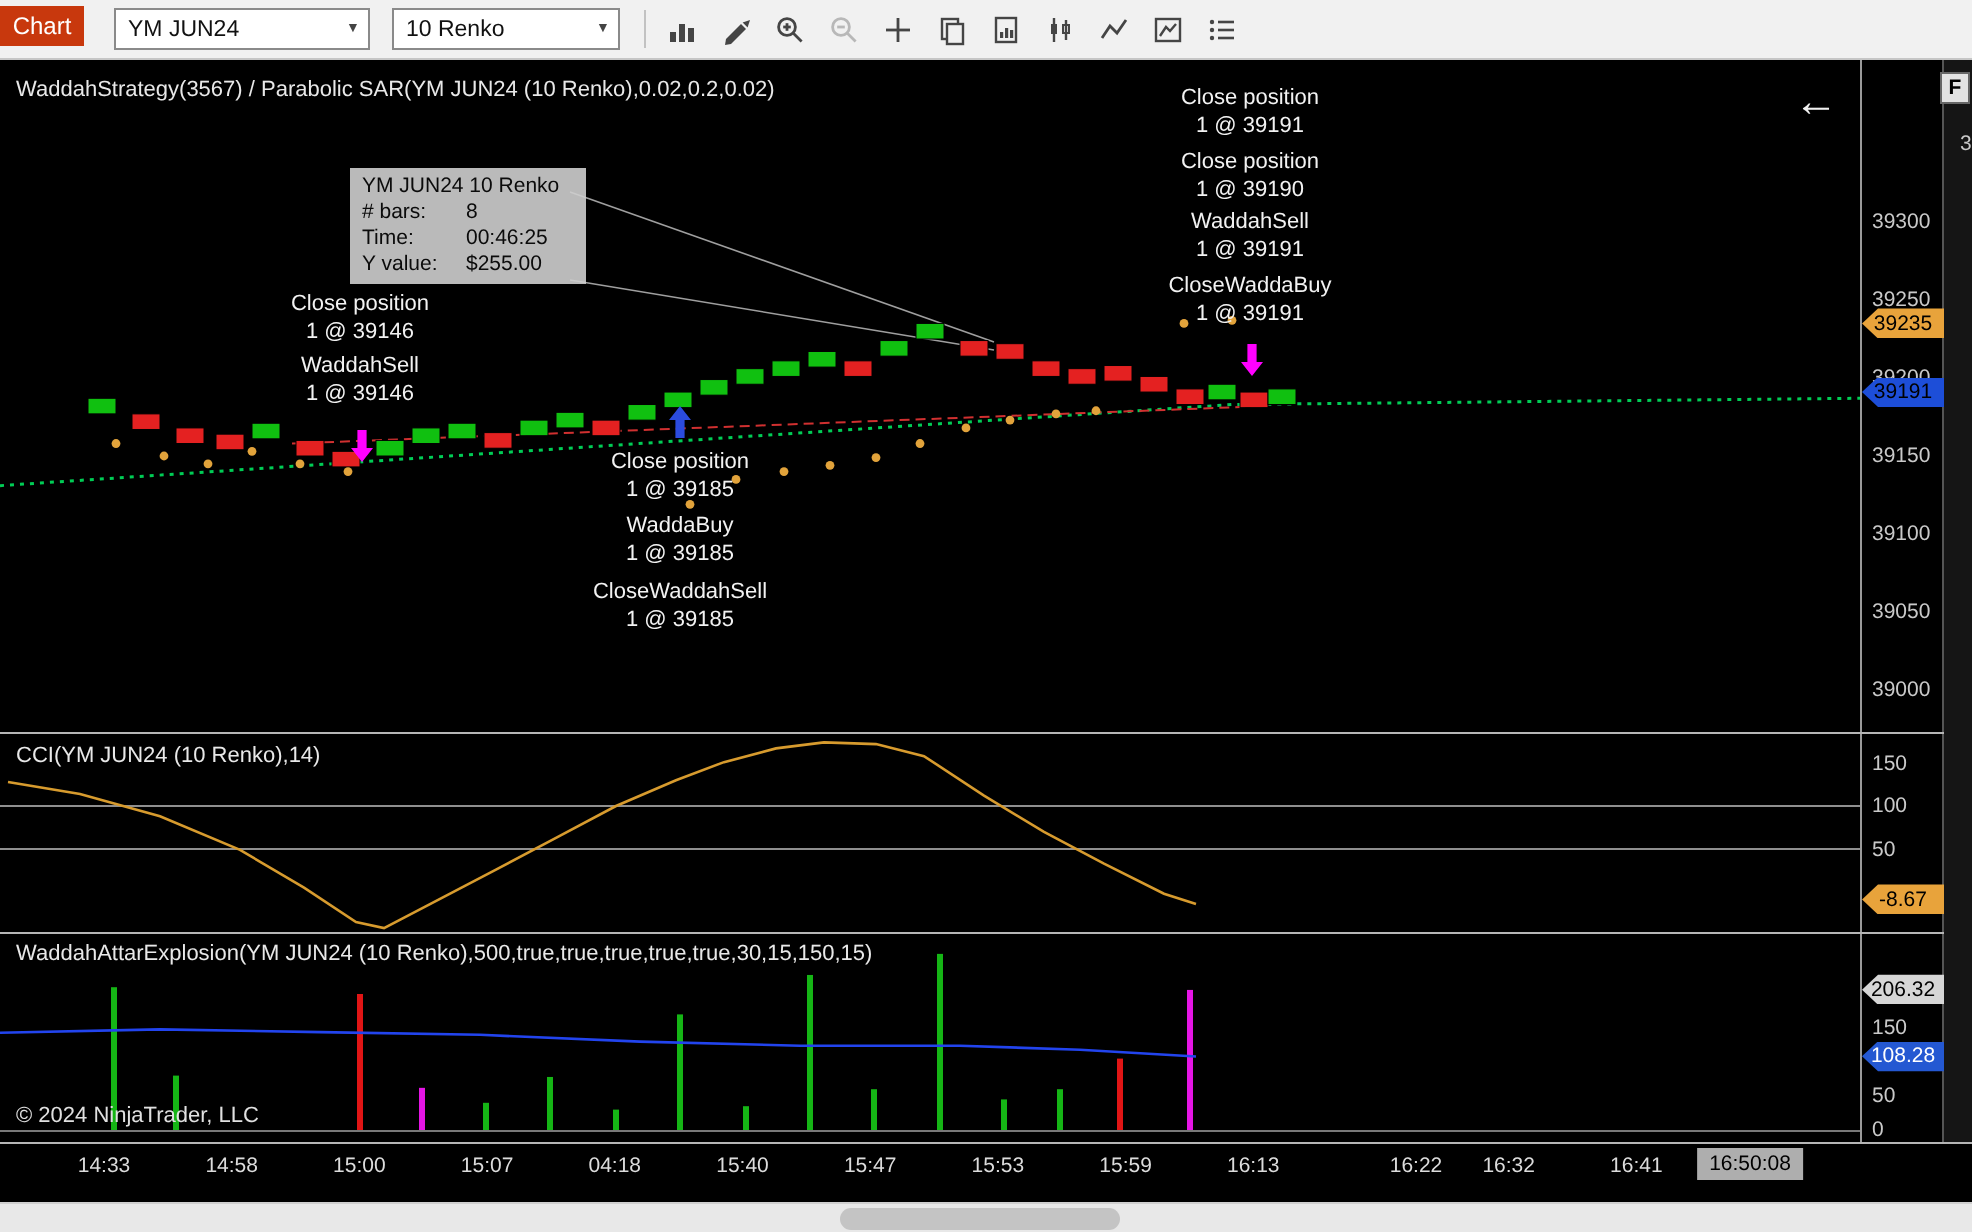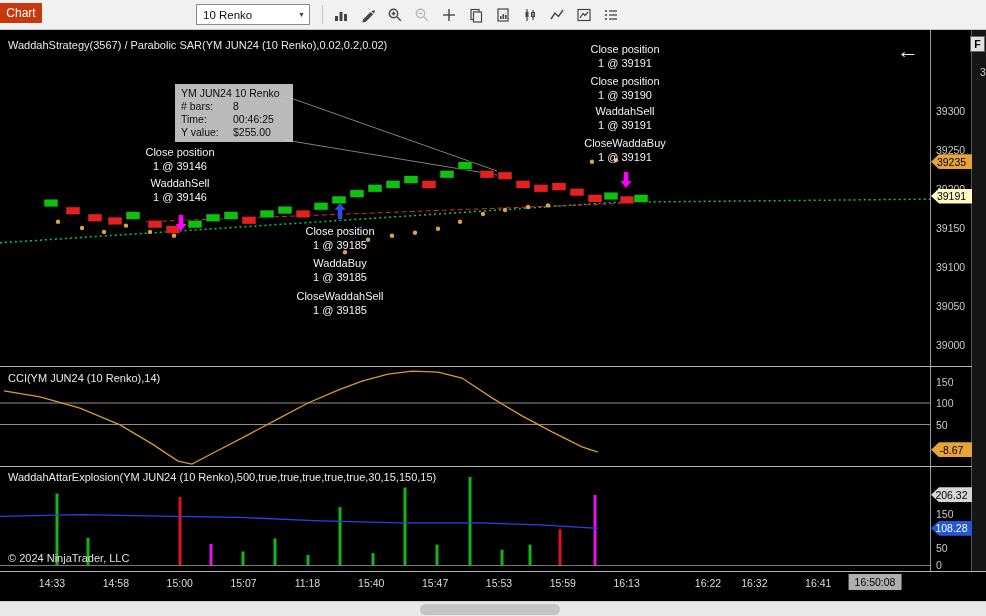--- a/index.html
+++ b/index.html
@@ -144,20 +144,24 @@
         </div>
         <div class="tt-row">
           <span class="k">Y value:</span>
           <span>$255.00</span>
         </div>
       </div>
   </div>
 
   <div class="toolbar">
     <div class="tab-chart">Chart</div>
+    <div class="combo" id="combo-instrument">
+      <span>YM JUN24</span>
+      <span class="arrow">▼</span>
+    </div>
     <div class="combo" id="combo-period">
       <span>10 Renko</span>
       <span class="arrow">▼</span>
     </div>
     <div class="sep"></div>
     <div class="tools">
       <span class="tool">
           <svg width="16" height="16">
             <g fill="#454545">
               <rect x="2" y="9" width="3" height="5"></rect>
@@ -258,21 +262,21 @@
     <div class="ax" style="top: 261px;">39100</div>
     <div class="ax" style="top: 300px;">39050</div>
     <div class="ax" style="top: 339px;">39000</div>
     <div class="ax" style="top: 375.5px;">150</div>
     <div class="ax" style="top: 397px;">100</div>
     <div class="ax" style="top: 418.5px;">50</div>
     <div class="ax" style="top: 508px;">150</div>
     <div class="ax" style="top: 542px;">50</div>
     <div class="ax" style="top: 559px;">0</div>
     <div class="badge" style="top: 154.2px; background: rgb(232, 163, 59); color: rgb(0, 0, 0);">39235</div>
-    <div class="badge" style="top: 188.52px; background: #fef9c3; color: rgb(0, 0, 0);">39191</div>
+    <div class="badge" style="top: 188.52px; background: #1d4ed8; color: rgb(0, 0, 0);">39191</div>
     <div class="badge" style="top: 442.228px; background: rgb(232, 163, 59); color: rgb(0, 0, 0);">-8.67</div>
     <div class="badge" style="top: 487.351px; background: rgb(214, 214, 214); color: rgb(0, 0, 0);">206.32</div>
     <div class="badge" style="top: 520.685px; background: rgb(36, 88, 210); color: rgb(255, 255, 255);">108.28</div>
     <div class="anno" style="left: 625px; top: 42px;">
       <div>Close position</div>
       <div>1 @ 39191</div>
     </div>
     <div class="anno" style="left: 625px; top: 74px;">
       <div>Close position</div>
       <div>1 @ 39190</div>
@@ -302,21 +306,21 @@
       <div>1 @ 39185</div>
     </div>
     <div class="anno" style="left: 340px; top: 289px;">
       <div>CloseWaddahSell</div>
       <div>1 @ 39185</div>
     </div>
     <div class="tl" style="left: 52px;">14:33</div>
     <div class="tl" style="left: 115.85px;">14:58</div>
     <div class="tl" style="left: 179.7px;">15:00</div>
     <div class="tl" style="left: 243.55px;">15:07</div>
-    <div class="tl" style="left: 307.4px;">11:18</div>
+    <div class="tl" style="left: 307.4px;">04:18</div>
     <div class="tl" style="left: 371.25px;">15:40</div>
     <div class="tl" style="left: 435.1px;">15:47</div>
     <div class="tl" style="left: 498.95px;">15:53</div>
     <div class="tl" style="left: 562.8px;">15:59</div>
     <div class="tl" style="left: 626.65px;">16:13</div>
     <div class="tl" style="left: 708px;">16:22</div>
     <div class="tl" style="left: 754.35px;">16:32</div>
     <div class="tl" style="left: 818.2px;">16:41</div>
     <div class="time-badge" style="left: 875px;">16:50:08</div>
   </div>

